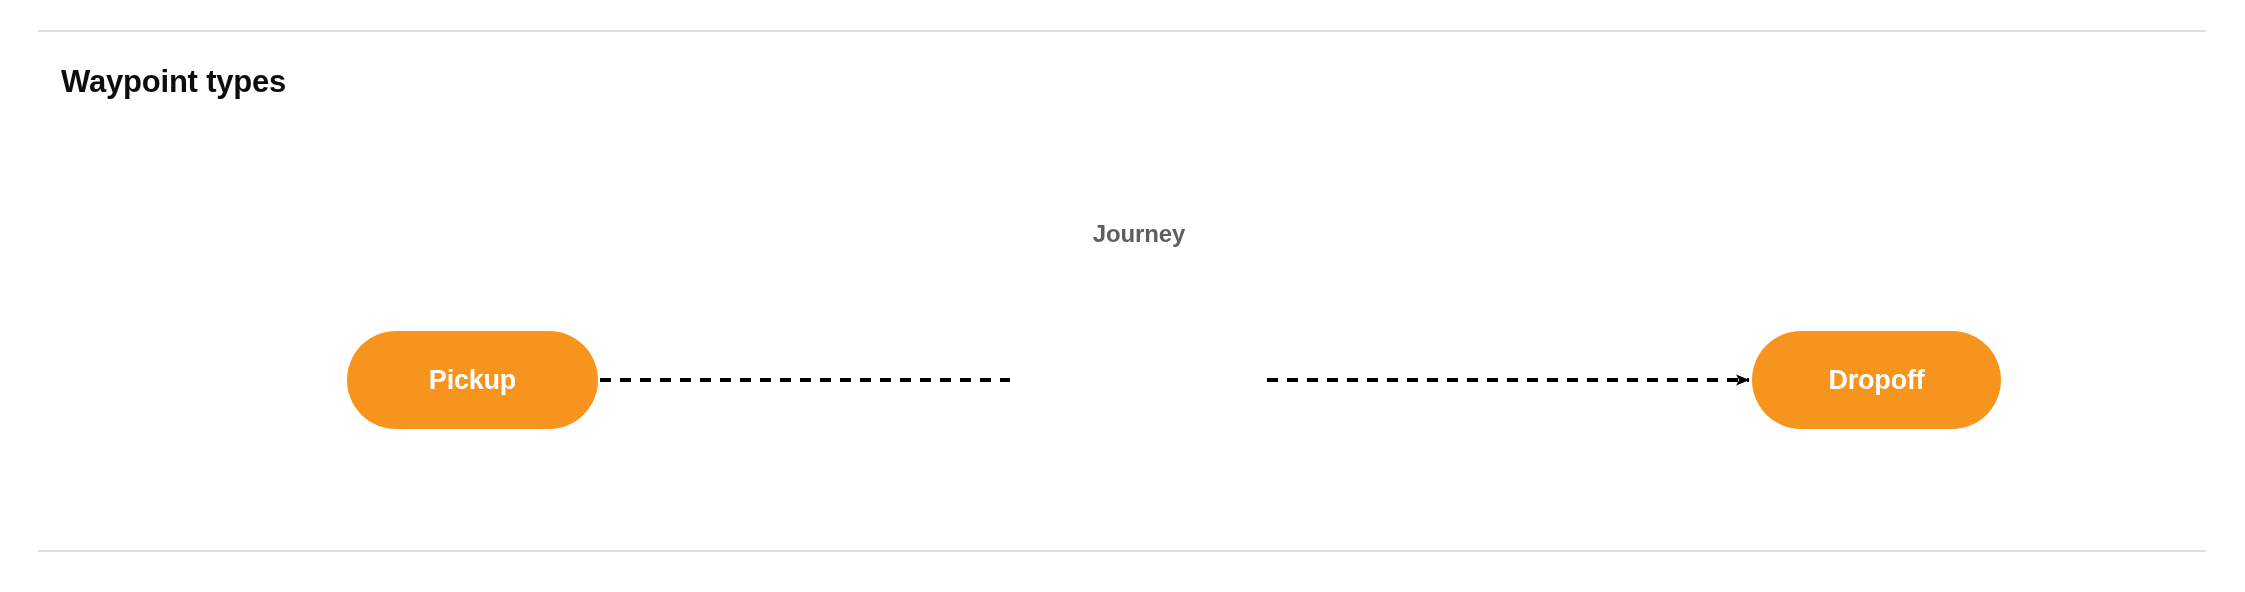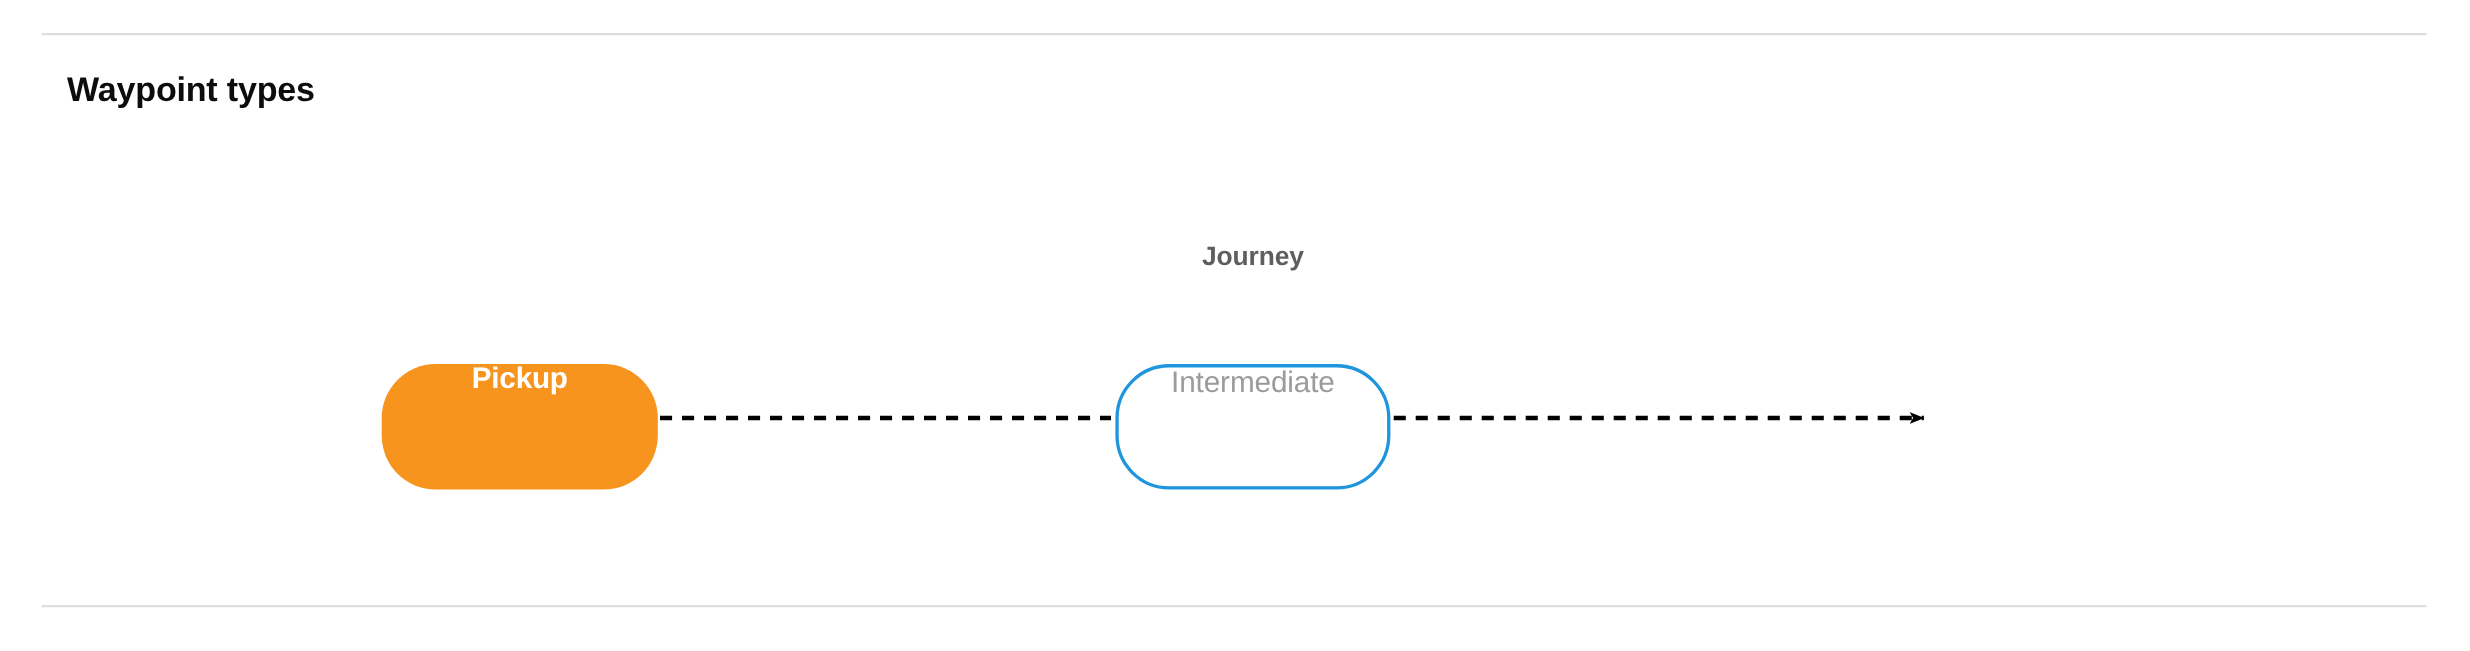--- a/index.html
+++ b/index.html
@@ -67,24 +67,24 @@
     color: #5e5e5e;
     letter-spacing: -0.1px;
     line-height: 34px;
     white-space: nowrap;
   }
 
   
   .node {
     position: absolute;
     top: 284px;
-    height: 114px;
+    height: 98px;
     box-sizing: border-box;
     display: flex;
-    align-items: flex-start;
+    align-items: center;
     justify-content: center;
     border-radius: 49px;
     white-space: nowrap;
   }
 
   .node-label {
     line-height: 1;
   }
 
   .node.terminal {
@@ -144,22 +144,22 @@
 
       <line x1="600" y1="333" x2="1010" y2="333" stroke="#000000" stroke-width="4" stroke-dasharray="11 9" stroke-linecap="butt"></line>
 
       <line x1="1267" y1="333" x2="1749" y2="333" stroke="#000000" stroke-width="4" stroke-dasharray="11 9" stroke-linecap="butt" marker-end="url(#arrowEnd)"></line>
     </svg>
 
     <div class="node terminal node-pickup">
       <span class="node-label">Pickup</span>
     </div>
 
-    <div class="node waypoint node-intermediate">
-      <span class="node-label">Intermediate</span>
+
+    <div class="node terminal node-dropoff">
+      <span class="node-label">Dropoff</span>
     </div>
-
 
   </div>
 
   <div class="divider bottom"></div>
 
 </div>
 
 </body></html>

